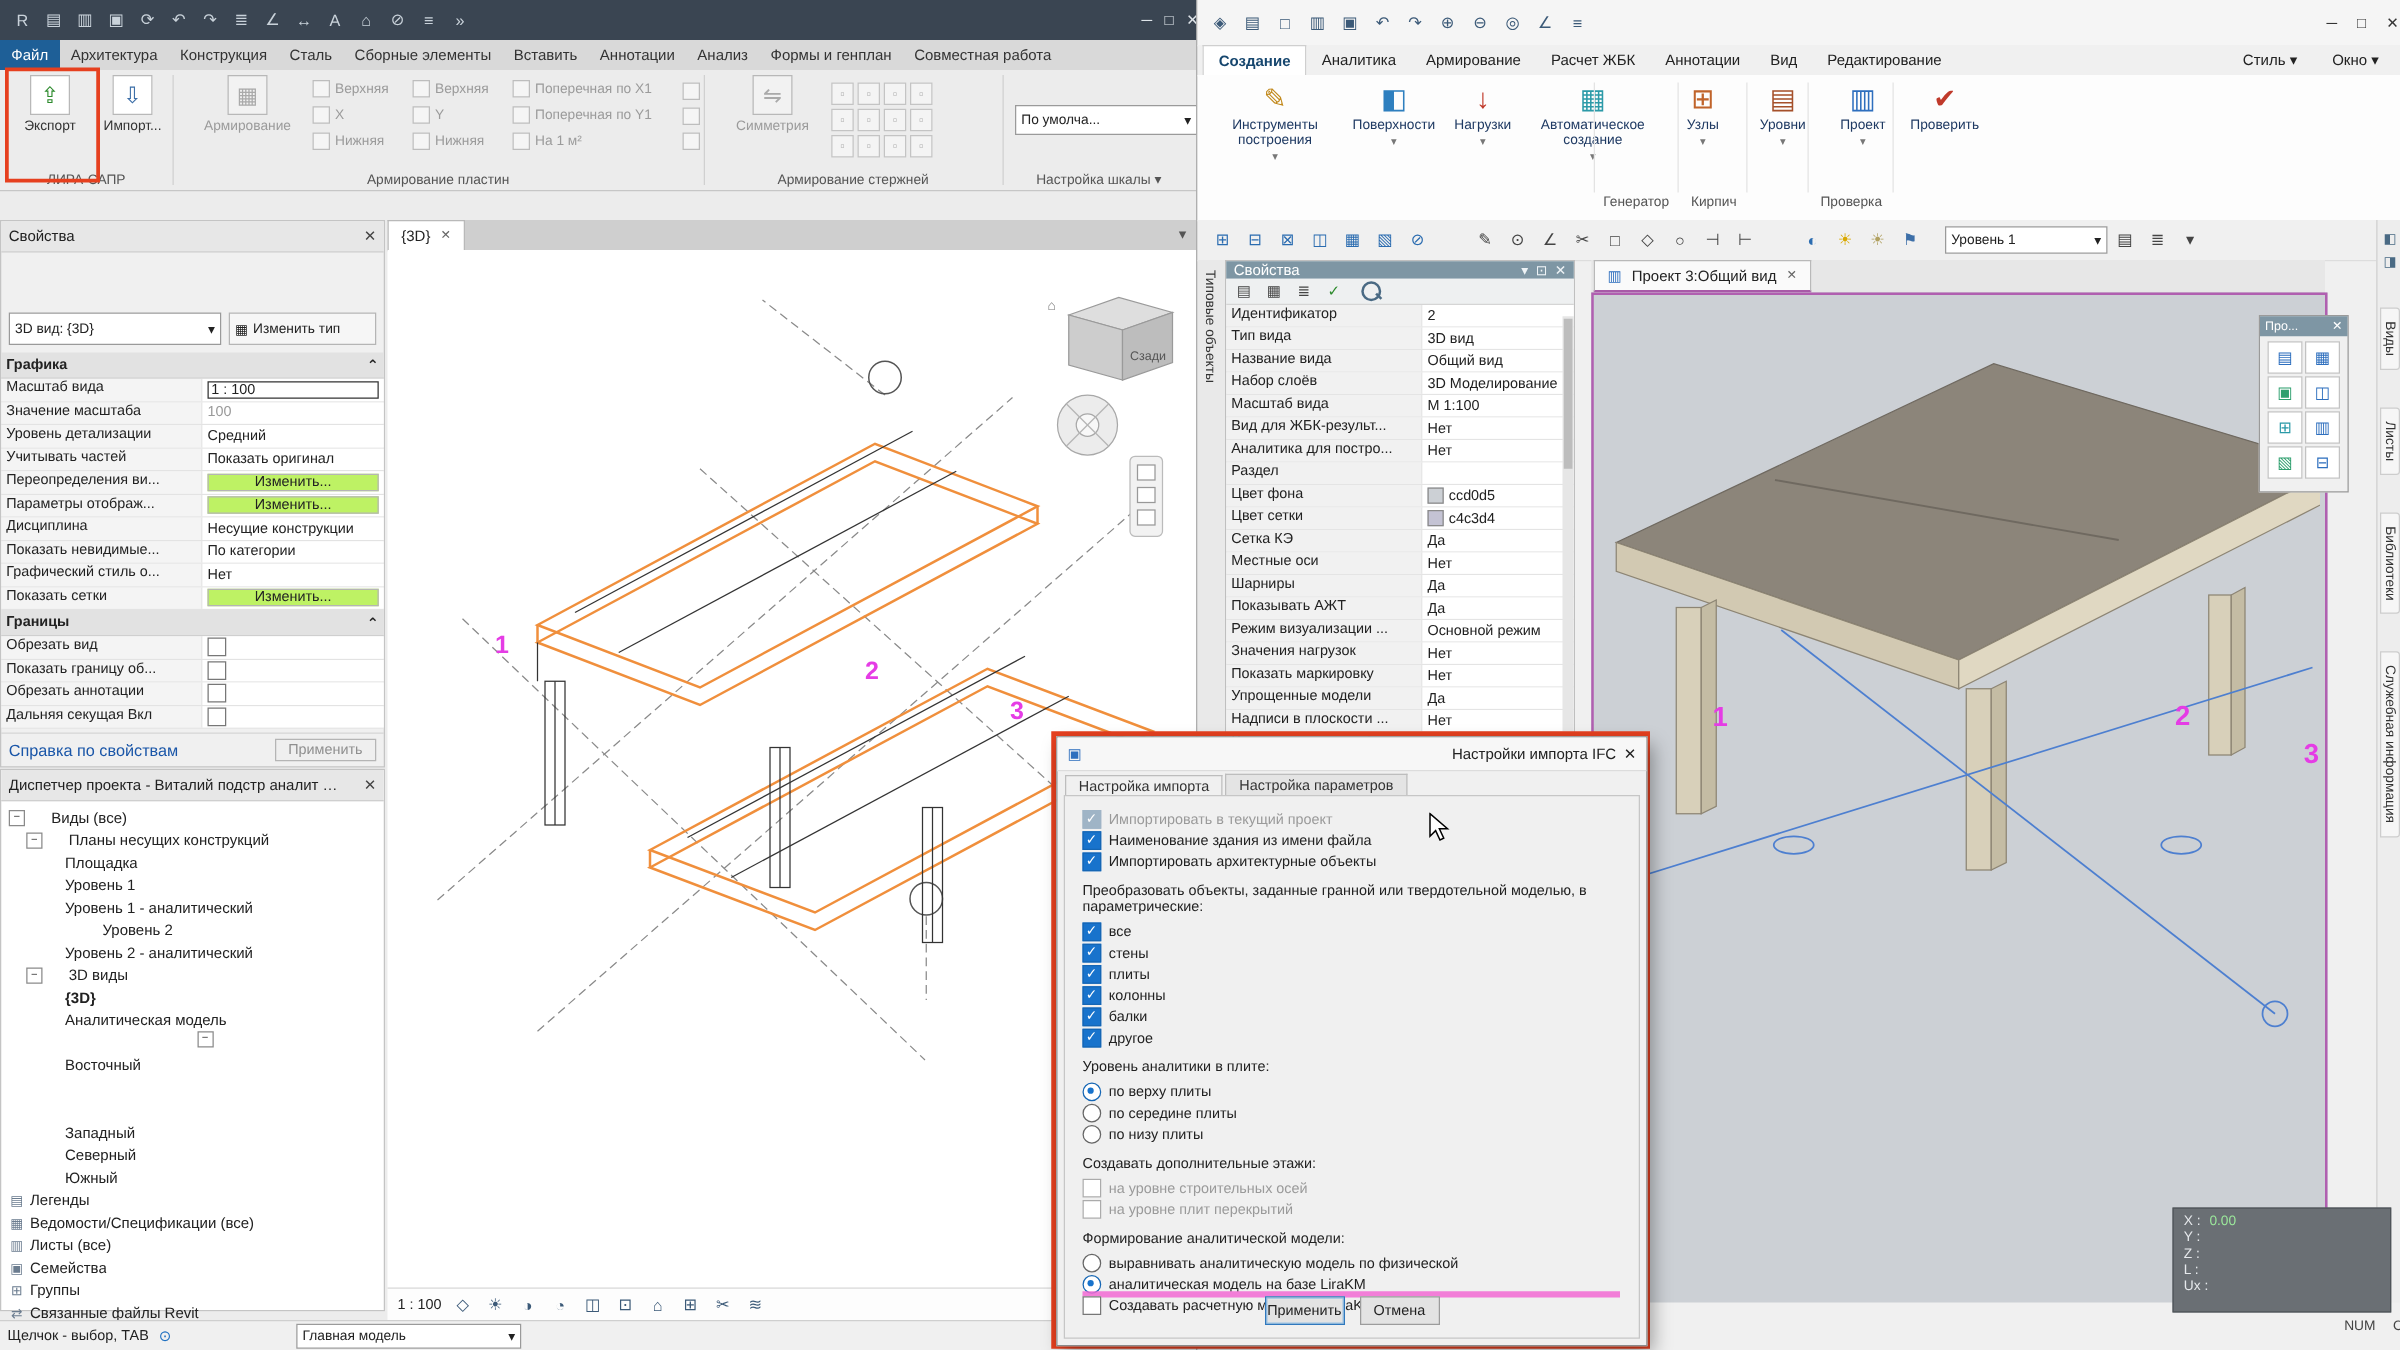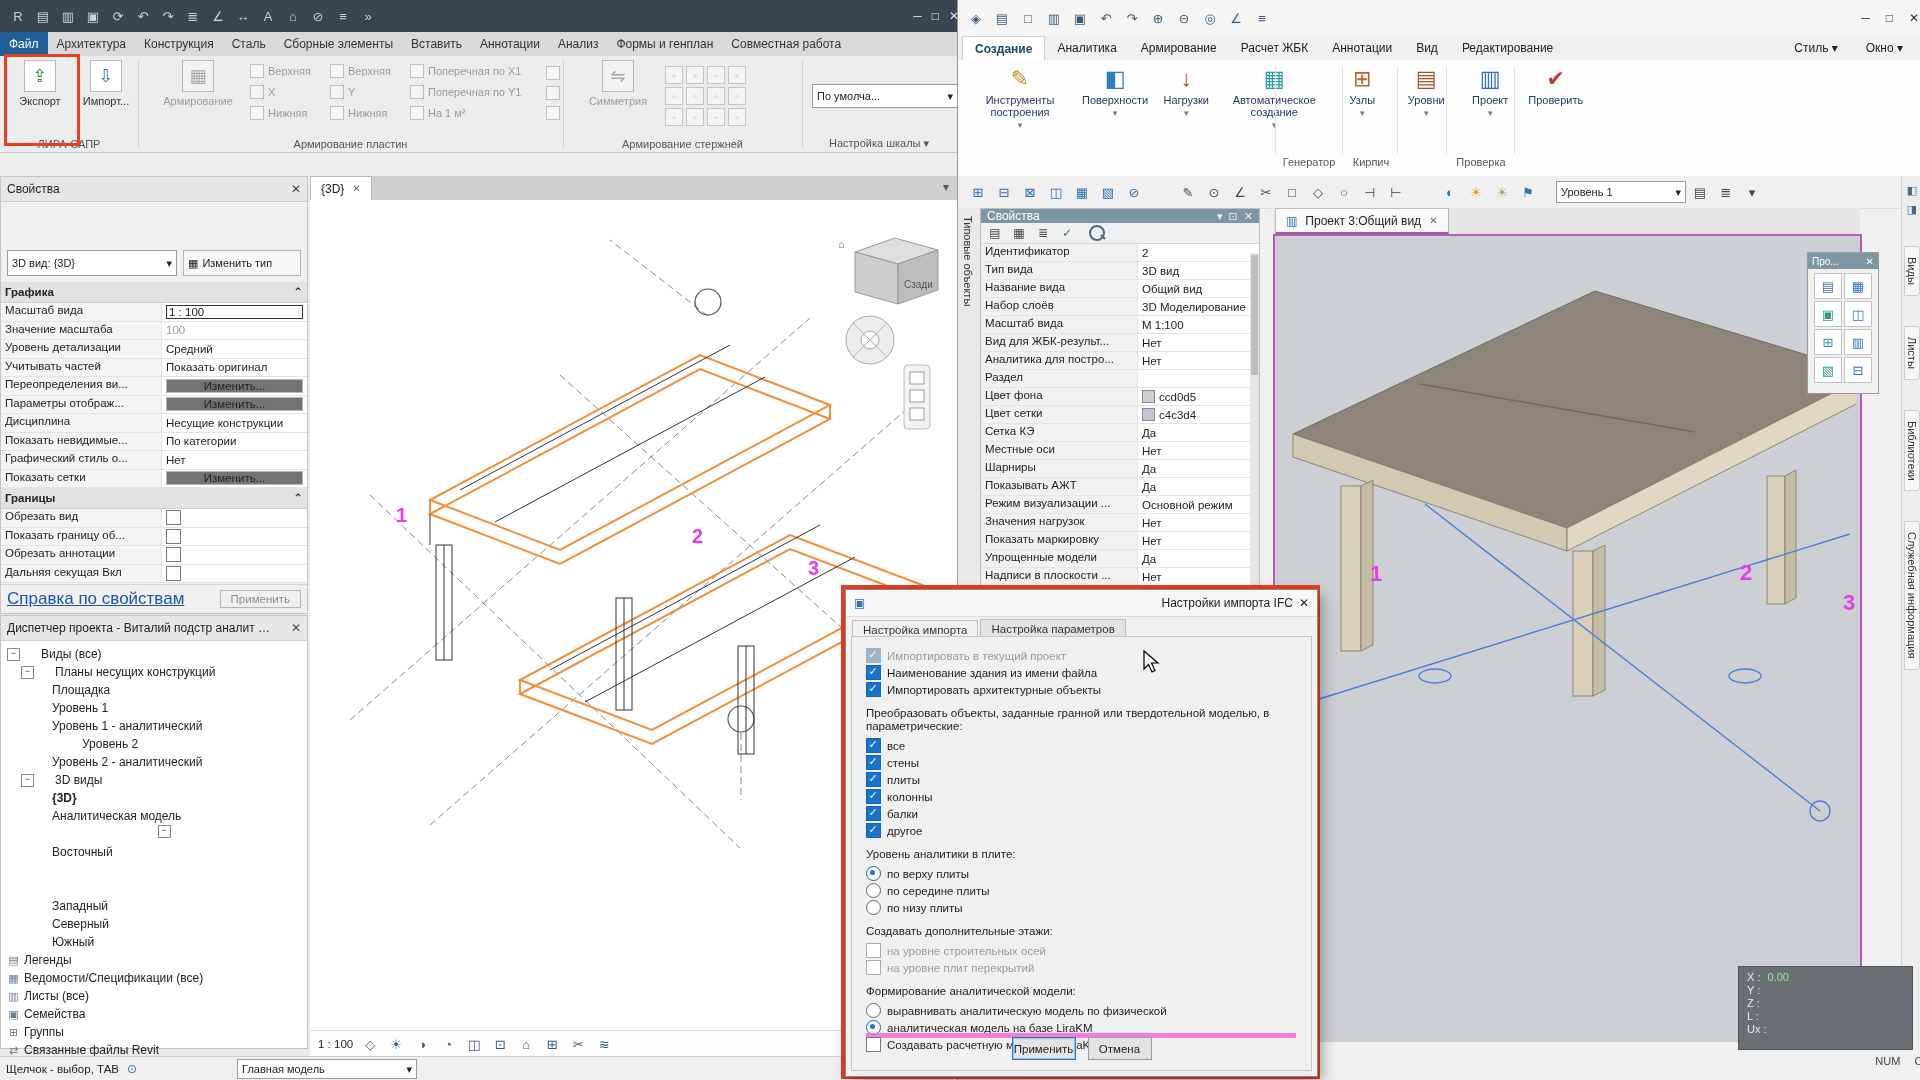--- a/index.html
+++ b/index.html
@@ -39,23 +39,23 @@
   #rv-typebar{display:flex;gap:6px;padding:6px;margin-top:42px;}
   #rv-typecombo{flex:1;height:24px;}
   #rv-edittype{width:108px;height:24px;border:1px solid #b5b5b5;background:#f6f6f6;display:flex;align-items:center;gap:4px;font-size:11px;padding:0 4px;}
   .pr-sec{height:18px;background:#e2e2e2;font-weight:bold;font-size:11.5px;padding:1px 4px;border-bottom:1px solid #cfcfcf;display:flex;justify-content:space-between;align-items:center;}
   .pr-row{display:flex;height:17.5px;border-bottom:1px solid #e3e3e3;font-size:11.5px;flex:none;}
   .pr-label{width:152px;padding:1px 4px;background:#f4f4f4;border-right:1px solid #e3e3e3;}
   .pr-value{flex:1;background:#fff;padding:1px 4px;display:flex;align-items:center;gap:4px;min-width:0;}
   .pr-text{white-space:nowrap;overflow:hidden;flex:1;}
   .pr-text.dim{color:#9a9a9a;}
   .pr-text.boxed{border:1px solid #333;background:#fff;padding:0 2px;}
-  .pr-text.btnval{border:1px solid #b5b5b5;background:#737373;text-align:center;}
+  .pr-text.btnval{border:1px solid #b5b5b5;background:#bef264;text-align:center;}
   #rv-props-foot{margin-top:auto;display:flex;align-items:center;justify-content:space-between;padding:4px 6px;border-top:1px solid #d5d5d5;}
-  .link{color:#1a56a8;text-decoration:underline;font-size:17px;}
+  .link{color:#1a56a8;font-size:13px;}
   .gbtn{border:1px solid #b5b5b5;background:#efefef;color:#8f8f8f;font-size:11.5px;padding:2px 10px;}
 
   #rv-browser{position:absolute;left:0;top:615px;width:306px;height:432px;background:#fff;border:1px solid #c4c4c4;}
   .tree{padding-top:4px;}
   .tree-item{height:18px;display:flex;align-items:center;gap:4px;font-size:12px;white-space:nowrap;}
   .tree-item.bold{font-weight:bold;}
   .tw{width:11px;height:11px;border:1px solid #8a8a8a;background:#fff;flex:none;font-size:9px;line-height:9px;text-align:center;color:#333;}
   .tw::before{content:"−";}
   .tico{color:#6b7c8f;font-size:11px;width:13px;text-align:center;flex:none;}
 

